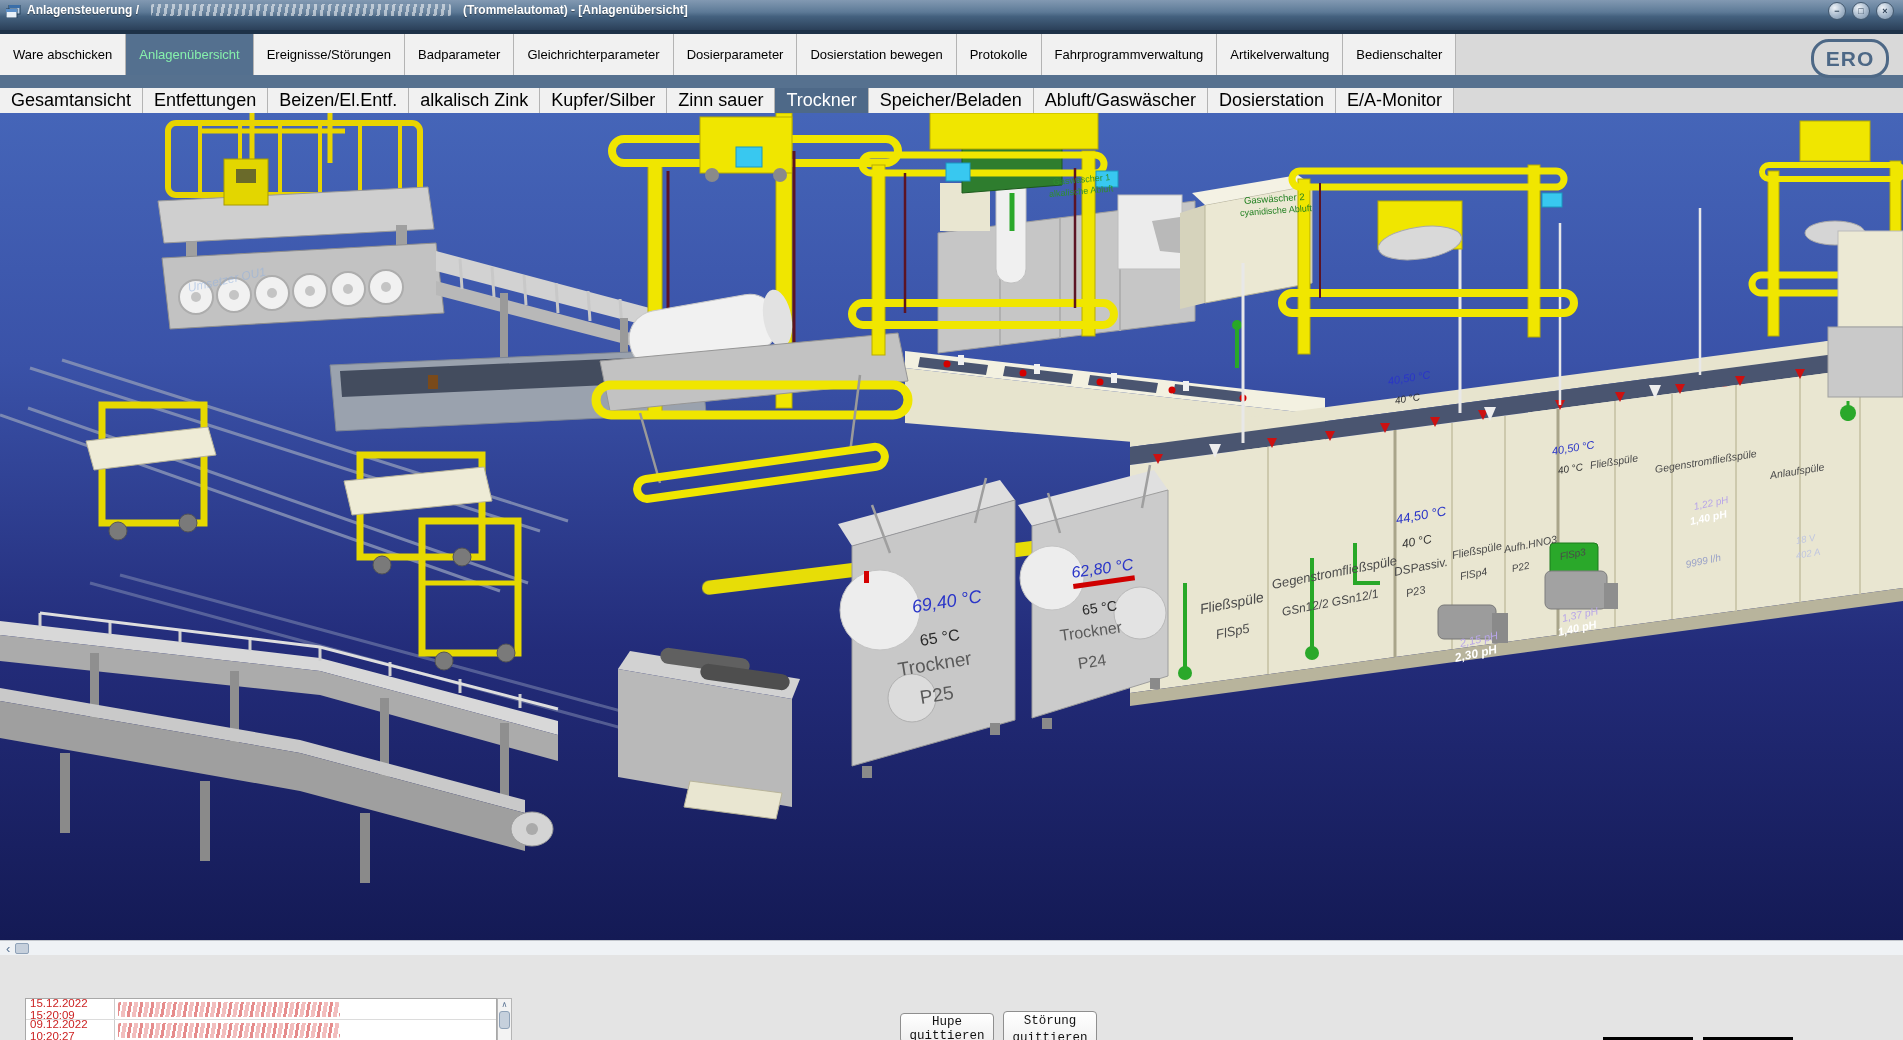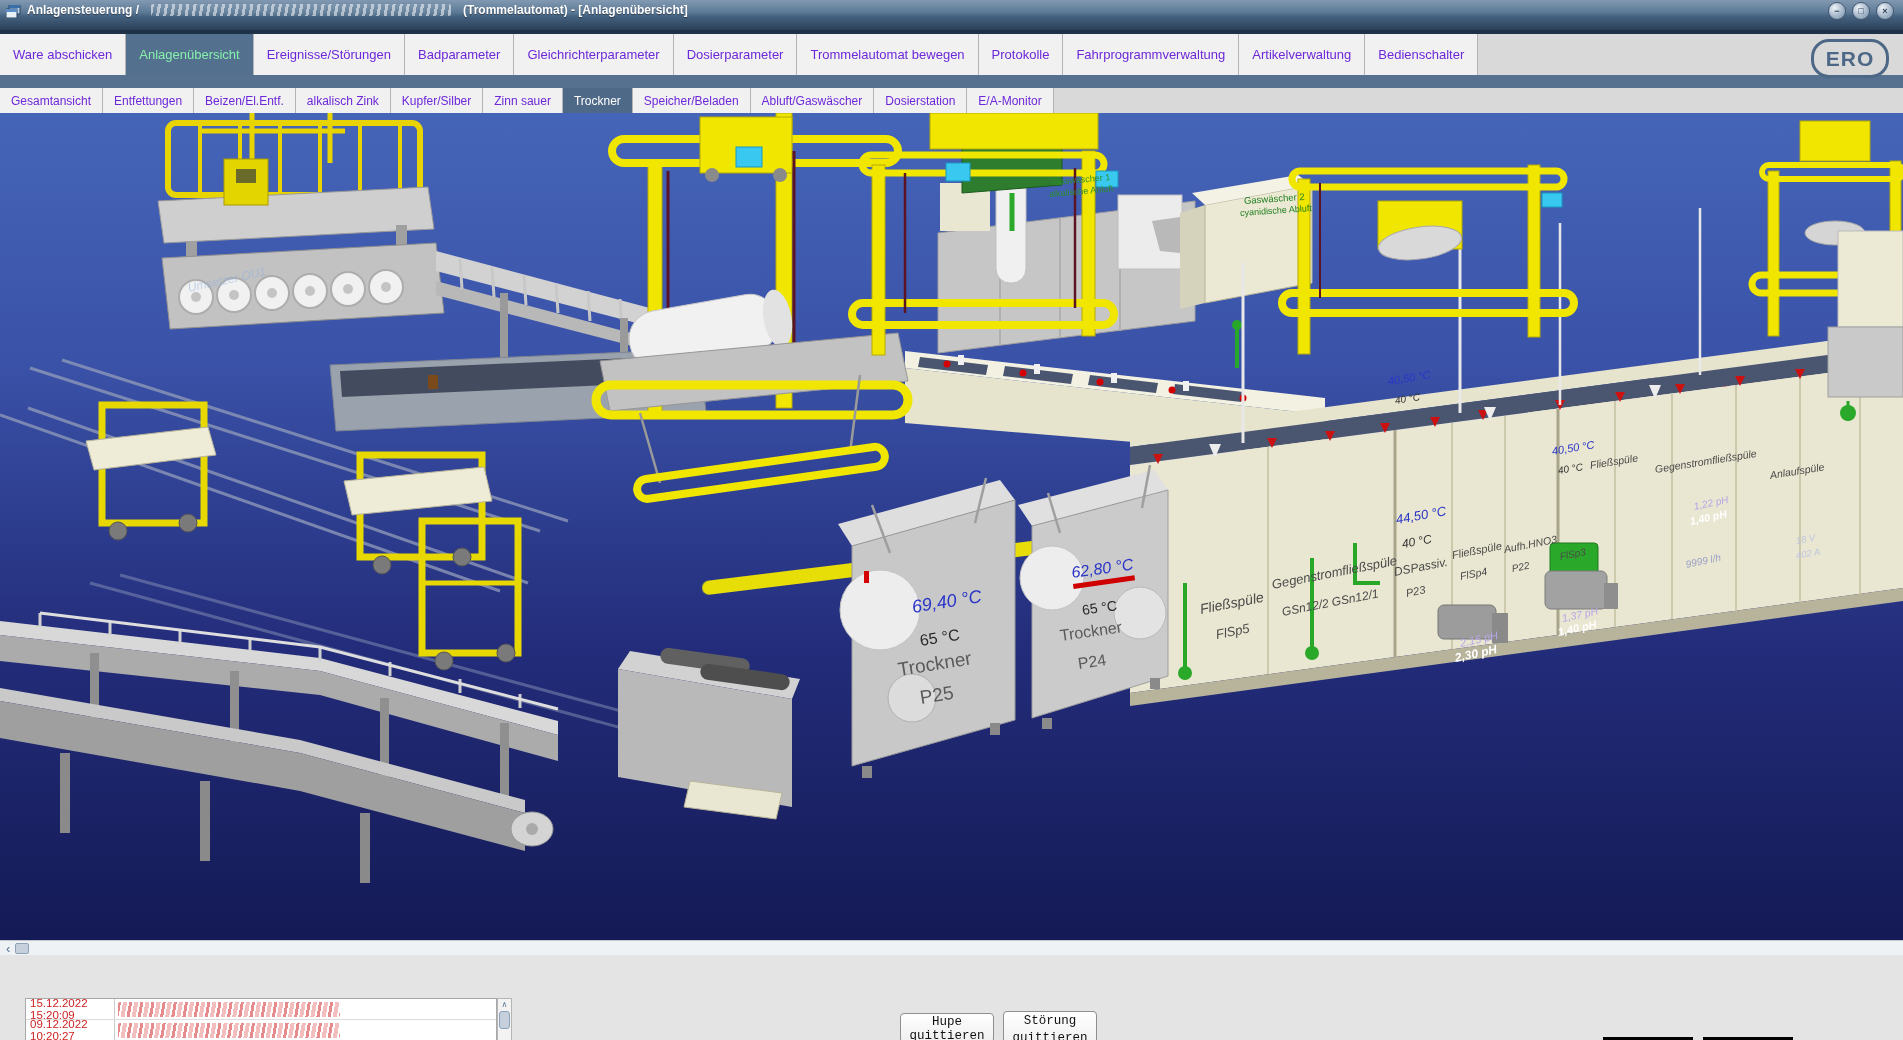--- a/index.html
+++ b/index.html
@@ -20,23 +20,23 @@
   .win-btn{width:16px;height:16px;border-radius:50%;border:1px solid #44596f;
     background:radial-gradient(circle at 35% 30%,#eef3f8,#a5b7ca 55%,#7b92a9);
     color:#2e4156;font-size:9px;font-weight:bold;display:flex;align-items:center;justify-content:center;
     line-height:1;cursor:default}
   .dark-strip{position:absolute;top:30px;left:0;right:0;height:4px;background:#1e3248}
 
   
   .tabrow{position:absolute;left:0;right:0;display:flex;align-items:stretch;background:#d9d9d9}
   .tabrow1{top:34px;height:41px}
   .tabrow2{top:88px;height:25px}
-  .tab{display:flex;align-items:center;padding:0 13px;font-size:13px;color:#6d28d9;
+  .tab{display:flex;align-items:center;padding:0 13px;font-size:13px;color:#000000;
     background:#f1f1f1;border-right:1px solid #b4b4b4;white-space:nowrap;cursor:default}
-  .tabrow2 .tab{font-size:12px;padding:1px 11px}
+  .tabrow2 .tab{font-size:18px;padding:1px 11px}
   .tabrow1 .tab.active{background:#54708F;color:#86efac}
   .tabrow2 .tab.active{background:#4E6988;color:#fff}
   .bluebar{position:absolute;top:75px;left:0;right:0;height:13px;background:#56718F}
   .ero-logo{position:absolute;top:39px;right:14px;width:72px;height:33px;border:3.5px solid #4d6886;
     border-radius:18px;display:flex;align-items:center;justify-content:center;background:#d9d9d9;
     font-weight:bold;font-size:21px;letter-spacing:1px;color:#4d6886}
 
   
   .scene{position:absolute;top:113px;left:0;width:1903px;height:827px;overflow:hidden;
     background:linear-gradient(180deg,#4565B8 0%,#3A52A8 30%,#232C7A 65%,#141A55 100%)}
@@ -104,21 +104,21 @@
   </div>
   <div class="dark-strip"></div>
 
   <div class="tabrow tabrow1" id="tabrow1">
       <div class="tab">Ware abschicken</div>
       <div class="tab active">Anlagenübersicht</div>
       <div class="tab">Ereignisse/Störungen</div>
       <div class="tab">Badparameter</div>
       <div class="tab">Gleichrichterparameter</div>
       <div class="tab">Dosierparameter</div>
-      <div class="tab">Trommelautomat bewegen</div>
+      <div class="tab">Dosierstation bewegen</div>
       <div class="tab">Protokolle</div>
       <div class="tab">Fahrprogrammverwaltung</div>
       <div class="tab">Artikelverwaltung</div>
       <div class="tab">Bedienschalter</div>
     </div>
   <div class="bluebar"></div>
   <div class="tabrow tabrow2" id="tabrow2">
       <div class="tab">Gesamtansicht</div>
       <div class="tab">Entfettungen</div>
       <div class="tab">Beizen/El.Entf.</div>

